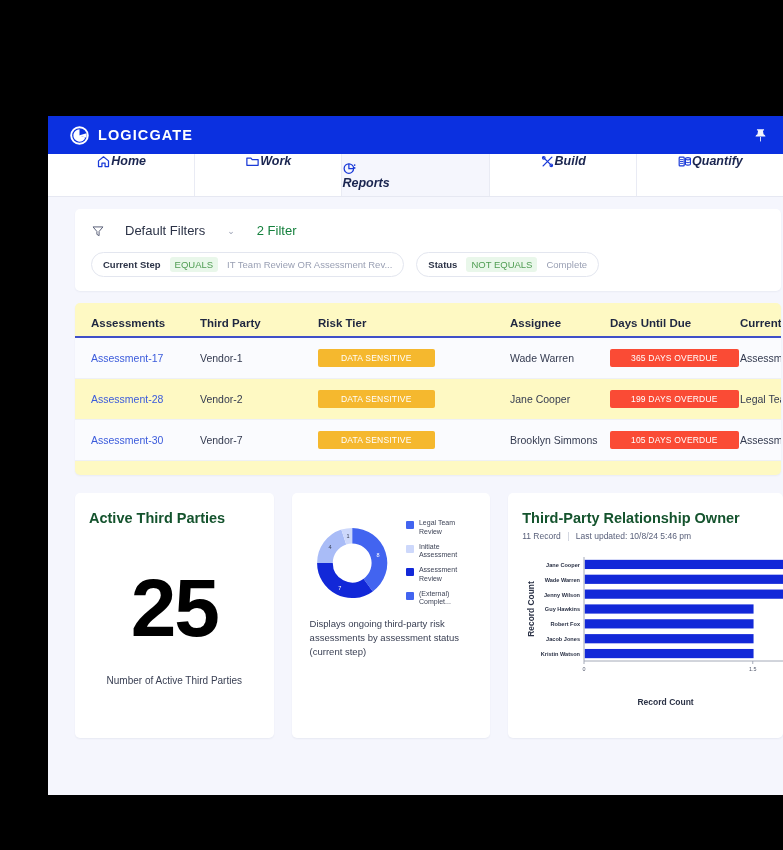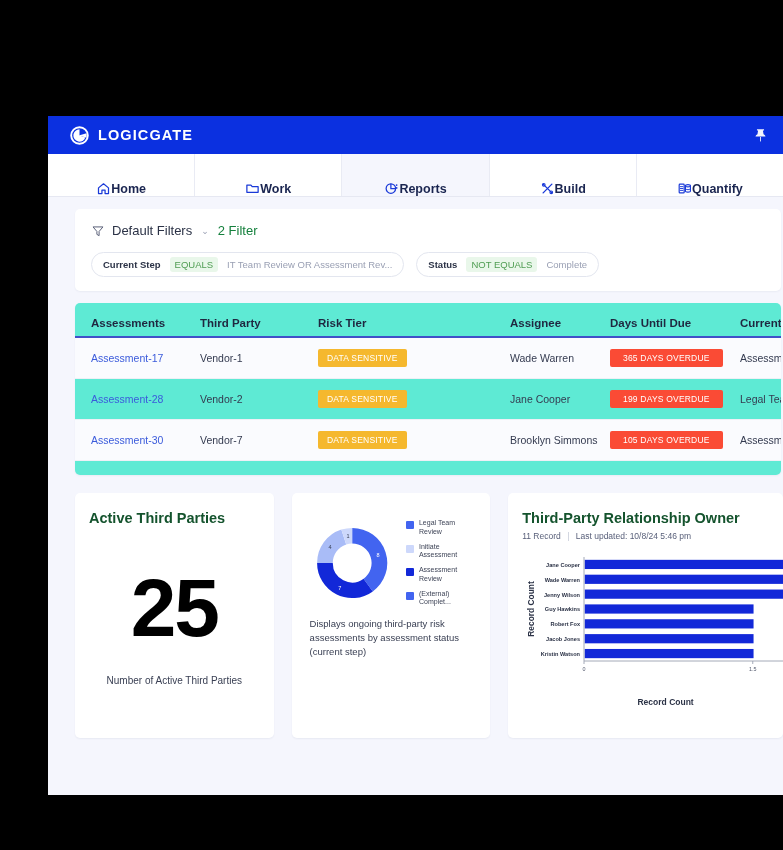--- a/index.html
+++ b/index.html
@@ -65,32 +65,34 @@
   
   .navbar {
     display: flex;
     height: 42px;
     background: #ffffff;
     border-bottom: 1px solid #e6e8f2;
   }
   .nav-tab {
     flex: 1 1 0;
     display: flex;
-    align-items: flex-end;
+    align-items: flex-start;
     justify-content: center;
     border-right: 1px solid #e9ebf4;
     color: #1a2550;
     font-size: 12.5px;
     font-weight: bold;
     cursor: pointer;
     position: relative;
+    font-style: italic;
   }
   .nav-tab:last-child { border-right: none; }
   .nav-tab.active {
     background: #f5f6fd;
+    flex-direction: column;
   }
   .nav-tab .nav-ico {
     width: 15px;
     height: 15px;
     flex: 0 0 15px;
     display: block;
   }
 
   
   .content {
@@ -103,21 +105,21 @@
     background: #ffffff;
     border-radius: 5px;
     padding: 14px 16px 14px 16px;
     width: 706px;
     box-sizing: border-box;
     box-shadow: 0 1px 2px rgba(20,30,80,.05);
   }
   .filter-head {
     display: flex;
     align-items: center;
-    gap: 7px;
+    gap: 20px;
     margin-bottom: 14px;
   }
   .filter-ico { width: 14px; height: 14px; flex:0 0 14px; }
   .filter-title {
     font-size: 13px;
     color: #2b3246;
   }
   .caret {
     font-size: 9px;
     color: #9aa0b4;
@@ -148,21 +150,21 @@
     background: #e9f7ea;
     padding: 2px 5px;
     border-radius: 3px;
     font-weight: normal;
   }
   .chip-val { color: #9aa0b4; }
 
   
   .table-card {
     margin: 12px 0 0 27px;
-    background: #5eead4;
+    background: #fef9c3;
     border-radius: 5px;
     width: 706px;
     box-sizing: border-box;
     padding: 14px 0 14px 0;
     box-shadow: 0 1px 2px rgba(20,30,80,.05);
     overflow: hidden;
   }
   table.grid {
     border-collapse: collapse;
     width: 760px;
@@ -190,30 +192,30 @@
   .link {
     color: #3b5bdb;
     cursor: pointer;
   }
   .pill-tier {
     display: inline-block;
     background: #f5b82e;
     color: #ffffff;
     font-size: 8.5px;
     letter-spacing: .2px;
-    padding: 4px 9px;
+    padding: 4px 23px;
     border-radius: 2px;
   }
   .pill-due {
     display: inline-block;
     background: #fa4b35;
     color: #ffffff;
     font-size: 8.5px;
     letter-spacing: .2px;
-    padding: 4px 13px;
+    padding: 4px 21px;
     border-radius: 2px;
   }
 
   
   .cards-row {
     display: flex;
     gap: 18px;
     margin: 18px 0 0 27px;
   }
   .dcard {

